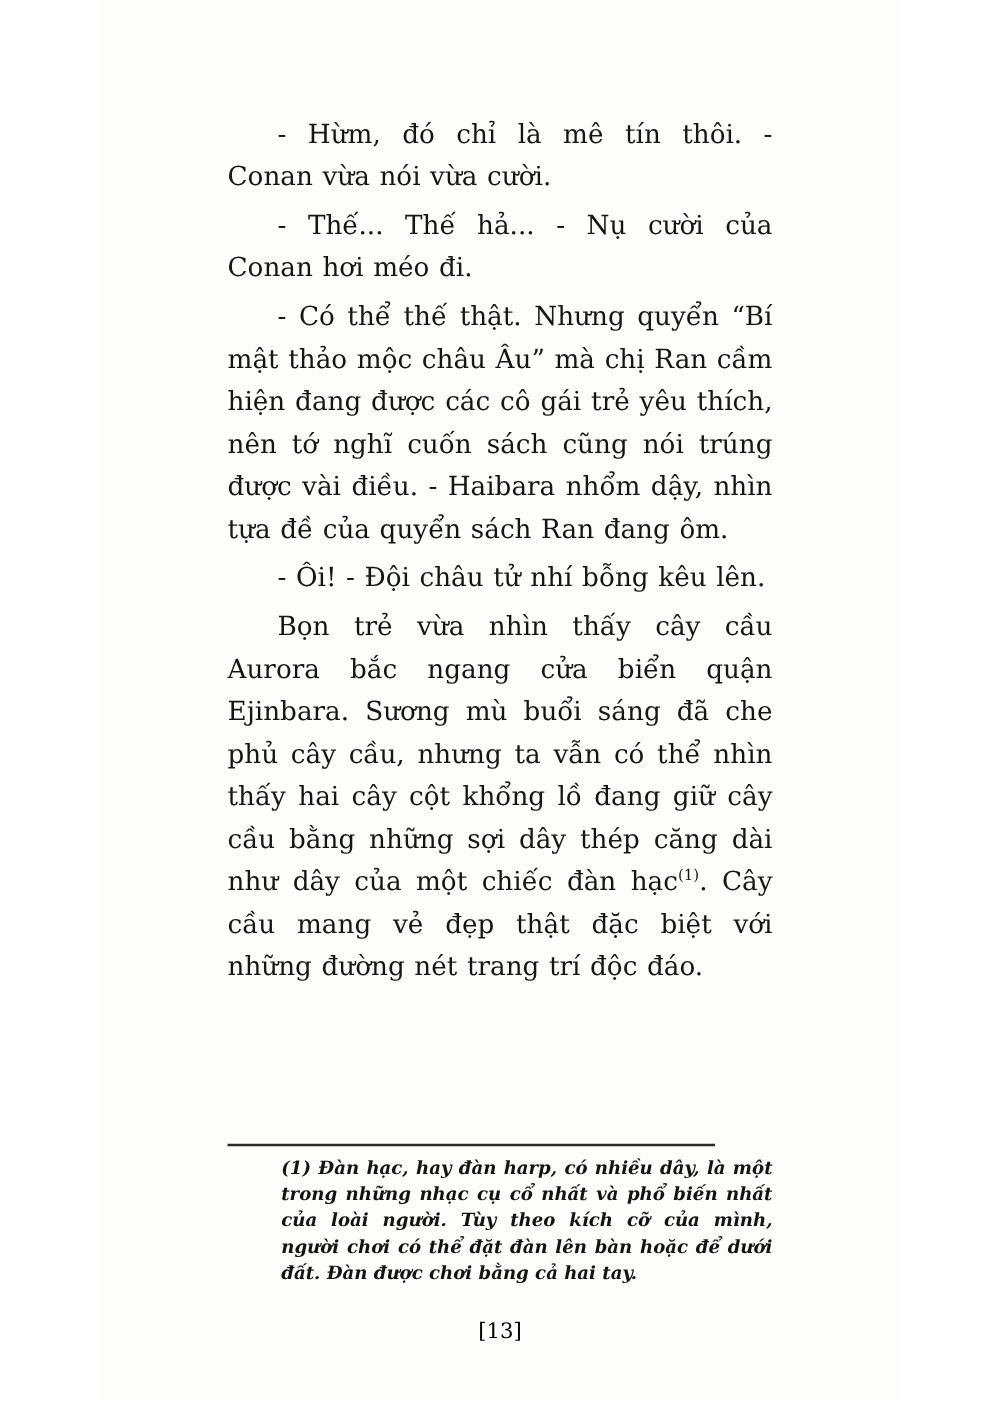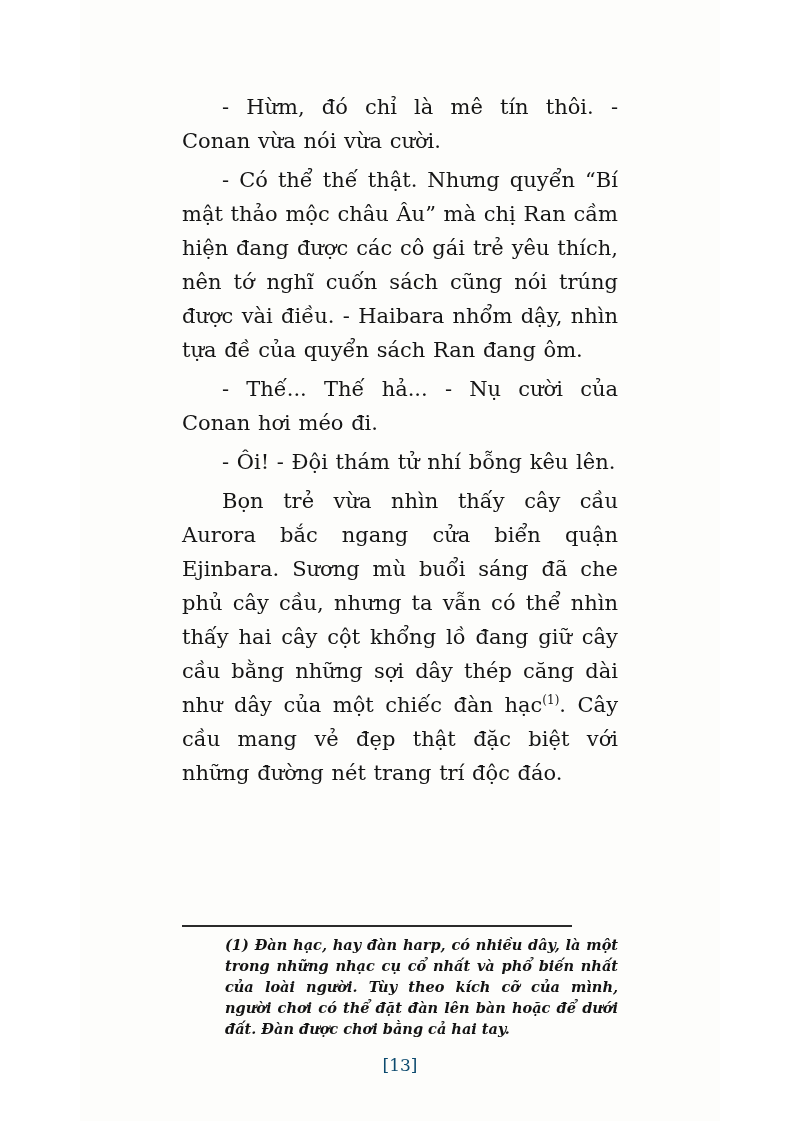--- a/index.html
+++ b/index.html
@@ -46,38 +46,38 @@
     line-height: 21px;
     font-style: italic;
     font-weight: 600;
     text-align: justify;
     color: #131313;
     margin-left: 43px;
   }
   .page-number {
     text-align: center;
     font-size: 17px;
-    margin-top: 16px;
-    color: #0c4a6e;
+    margin-top: 26px;
+    color: #000000;
   }
 </style>
 </head>
 <body>
 
 <div class="page">
 
   <div class="body-text">
 
     <p class="para">- Hừm, đó chỉ là mê tín thôi. - Conan vừa nói vừa cười.</p>
 
+    <p class="para">- Thế... Thế hả... - Nụ cười của Conan hơi méo đi.</p>
+
     <p class="para">- Có thể thế thật. Nhưng quyển “Bí mật thảo mộc châu Âu” mà chị Ran cầm hiện đang được các cô gái trẻ yêu thích, nên tớ nghĩ cuốn sách cũng nói trúng được vài điều. - Haibara nhổm dậy, nhìn tựa đề của quyển sách Ran đang ôm.</p>
 
-    <p class="para">- Thế... Thế hả... - Nụ cười của Conan hơi méo đi.</p>
-
-    <p class="para">- Ôi! - Đội thám tử nhí bỗng kêu lên.</p>
+    <p class="para">- Ôi! - Đội châu tử nhí bỗng kêu lên.</p>
 
     <p class="para"><span>Bọn trẻ vừa nhìn thấy cây cầu Aurora bắc ngang cửa biển quận Ejinbara. Sương mù buổi sáng đã che phủ cây cầu, nhưng ta vẫn có thể nhìn thấy hai cây cột khổng lồ đang giữ cây cầu bằng những sợi dây thép căng dài như dây của một chiếc đàn hạc</span><sup>(1)</sup><span>. Cây cầu mang vẻ đẹp thật đặc biệt với những đường nét trang trí độc đáo.</span></p>
 
 
 
   </div>
 
   <div class="footnote-block">
     <hr class="footnote-rule">
     <p class="footnote">(1) Đàn hạc, hay đàn harp, có nhiều dây, là một trong những nhạc cụ cổ nhất và phổ biến nhất của loài người. Tùy theo kích cỡ của mình, người chơi có thể đặt đàn lên bàn hoặc để dưới đất. Đàn được chơi bằng cả hai tay.</p>

